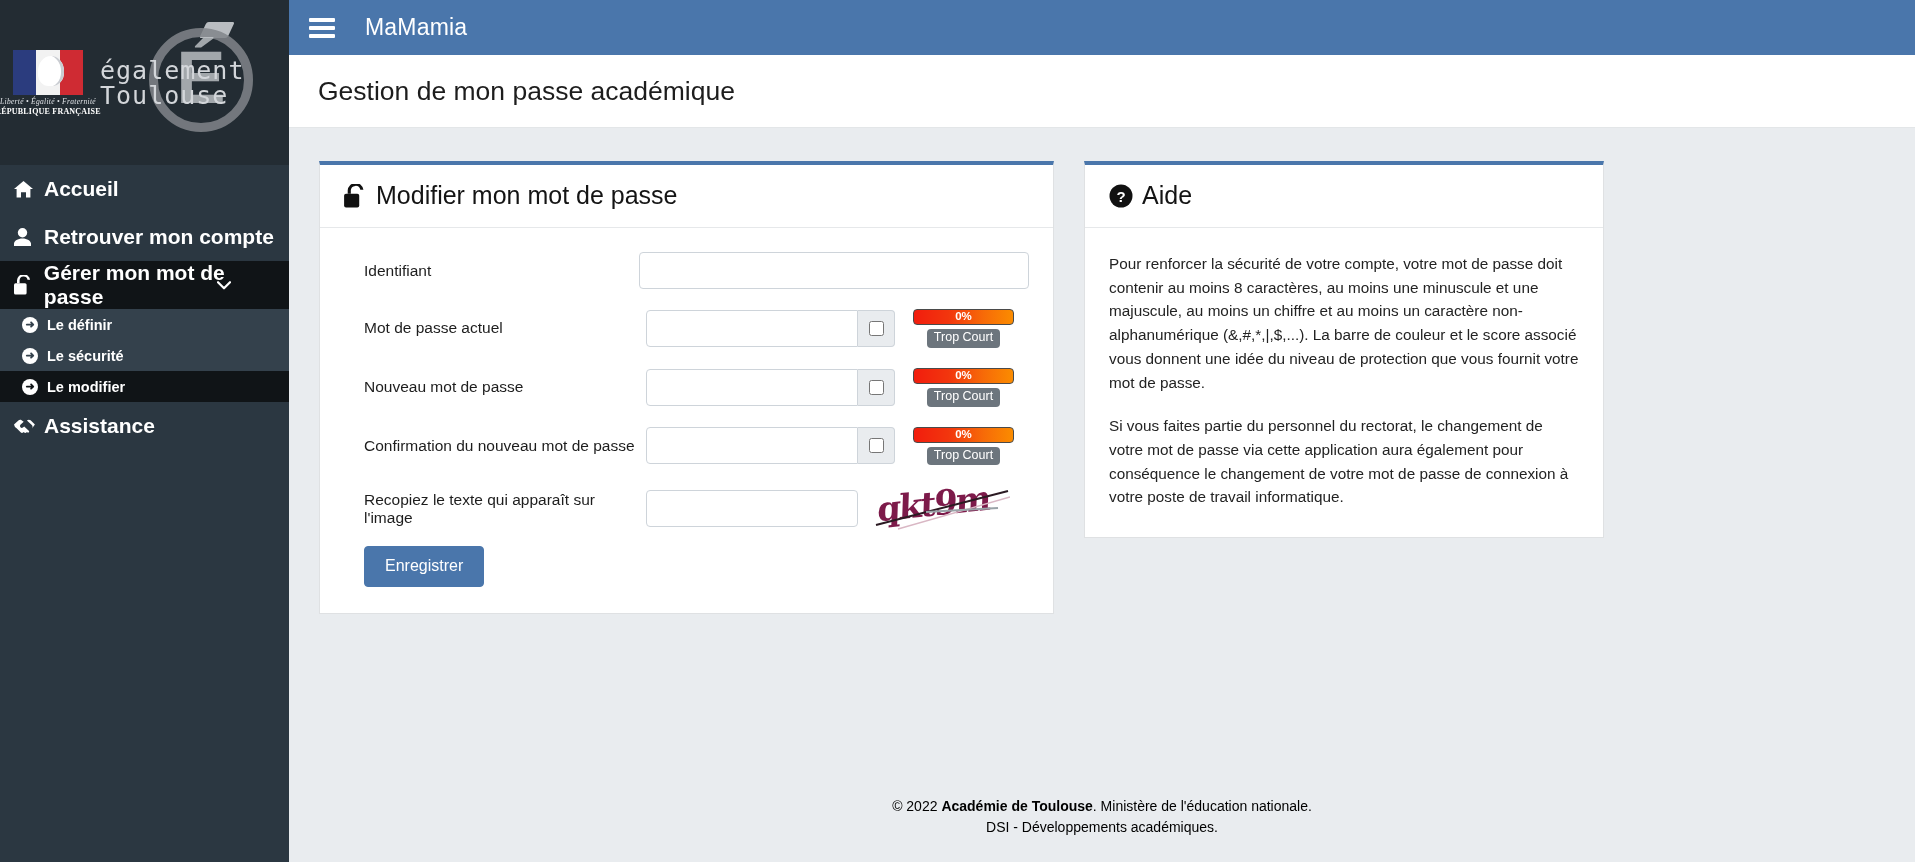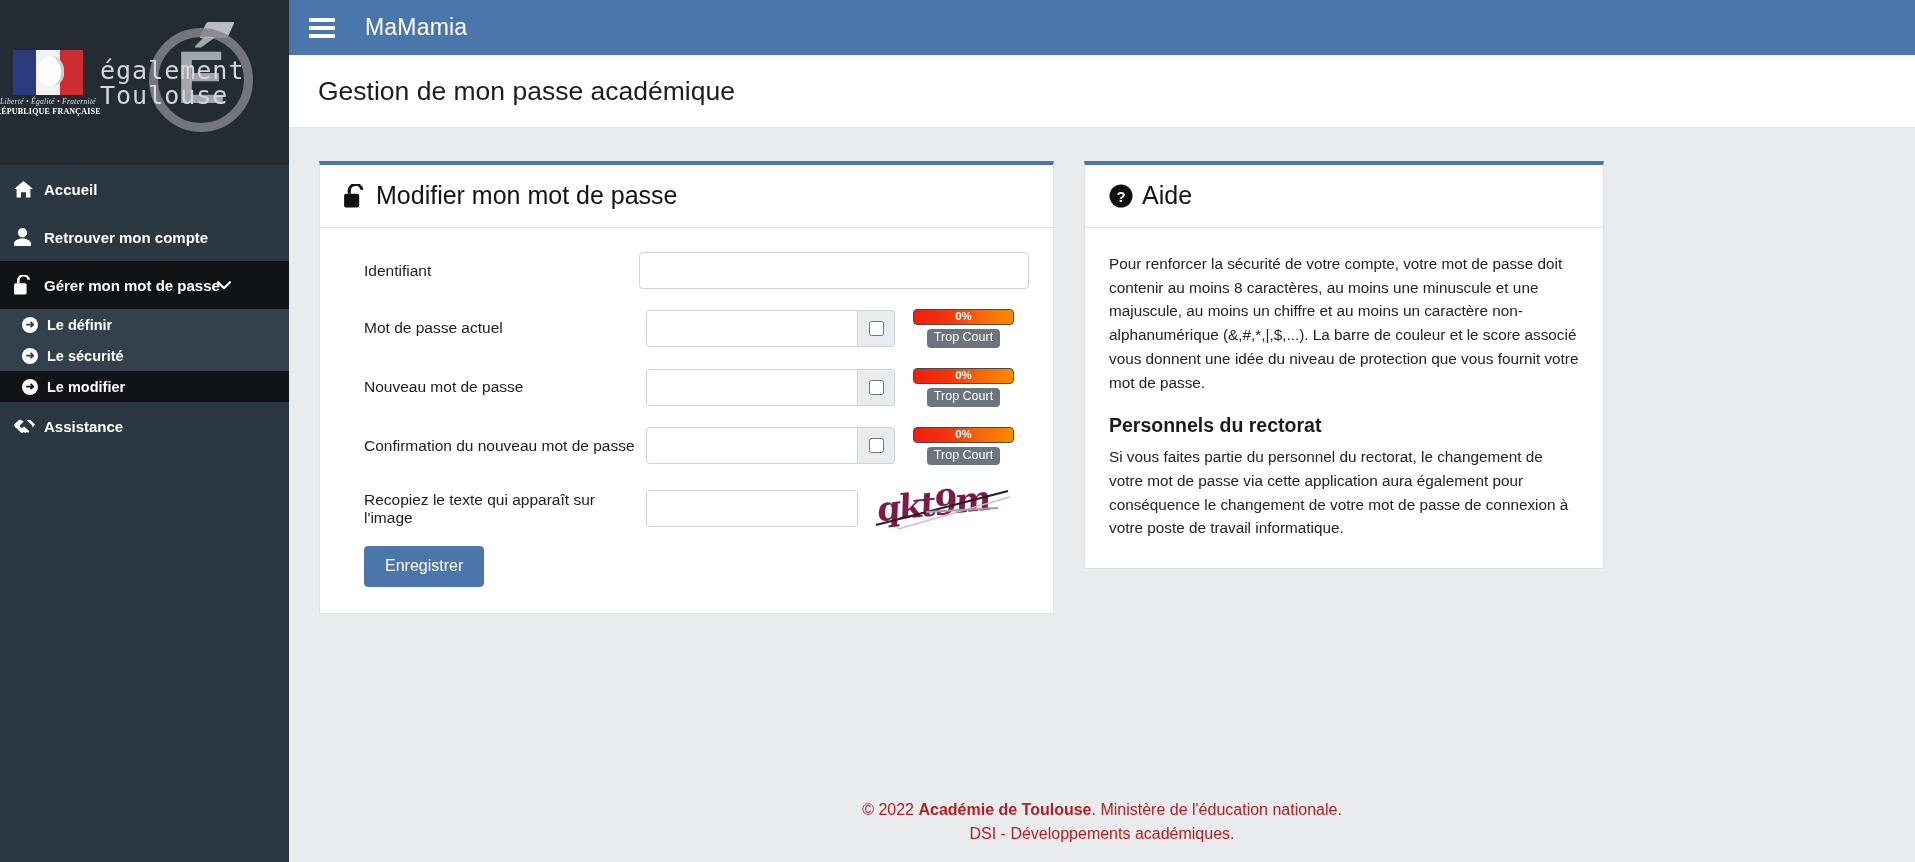--- a/index.html
+++ b/index.html
@@ -65,21 +65,21 @@
   .brand-acc {
      position: absolute; right: 58px; top: 22px;
      width: 28px; height: 16px; background: #b9bdc1;
      transform: skewX(-25deg); border-radius: 2px;
   }
 
   .nav { padding-top: 0; }
   .nav-item {
      display: flex; align-items: center;
      height: 48px; padding-left: 14px;
-     color: #ffffff; font-size: 15px; font-weight: bold;
+     color: #ffffff; font-size: 21px; font-weight: bold;
      cursor: pointer; position: relative;
   }
   .nav-item .ico { width: 30px; display: inline-flex; align-items: center;
      justify-content: flex-start; color: #ffffff; }
   .nav-item.active { background: #101417; }
   .nav-item .chev { position: absolute; right: 58px; font-size: 14px; }
   .sub { background: #34414c; }
   .sub-item {
      display: flex; align-items: center;
      height: 31px; padding-left: 22px;
@@ -174,22 +174,22 @@
      background: #4a76ab; border: 1px solid #4a76ab; color: #ffffff;
      font-size: 16px; padding: 10px 20px 11px 20px; border-radius: 4px;
      cursor: pointer; font-family: "Liberation Sans", sans-serif;
   }
 
   .help-h3 { margin: 2px 0 8px 0; font-size: 19.5px; color: #1c1c1c; font-weight: bold; }
   .help-p { margin: 0 0 20px 0; font-size: 15.3px; line-height: 1.55; color: #232323; }
   .help-p:last-child { margin-bottom: 2px; }
 
   .footer {
-     text-align: center; padding: 22px 0 16px 0;
-     font-size: 16px; color: #b91c1c; line-height: 1.5;
+     text-align: center; padding: 22px 0 24px 0;
+     font-size: 14px; color: #000000; line-height: 1.5;
   }
   .footer b { font-weight: bold; }
 
   .icon-lock, .icon-q { display: inline-flex; }
 </style>
 </head>
 <body>
 
 <div class="app">
 
@@ -392,21 +392,20 @@
               <svg width="24" height="24" viewBox="0 0 24 24">
                 <circle cx="12" cy="12" r="11.5" fill="#111"></circle>
                 <text x="12" y="17.5" text-anchor="middle" font-family="'Liberation Sans', sans-serif" font-size="15" font-weight="bold" fill="#fff">?</text>
               </svg>
             </span>
             <span>Aide</span>
           </h2>
         </div>
         <div class="card-body">
           <p class="help-p">Pour renforcer la sécurité de votre compte, votre mot de passe doit contenir au moins 8 caractères, au moins une minuscule et une majuscule, au moins un chiffre et au moins un caractère non-alphanumérique (&amp;,#,*,|,$,...). La barre de couleur et le score associé vous donnent une idée du niveau de protection que vous fournit votre mot de passe.</p>
-          <h3 class="help-h3">Personnels du rectorat</h3>
           <p class="help-p">Si vous faites partie du personnel du rectorat, le changement de votre mot de passe via cette application aura également pour conséquence le changement de votre mot de passe de connexion à votre poste de travail informatique.</p>
         </div>
       </section>
 
     </div>
 
     <footer class="footer">
       <div>
         <span>© 2022 </span><b>Académie de Toulouse</b><span>. Ministère de l'éducation nationale.</span>
       </div>

